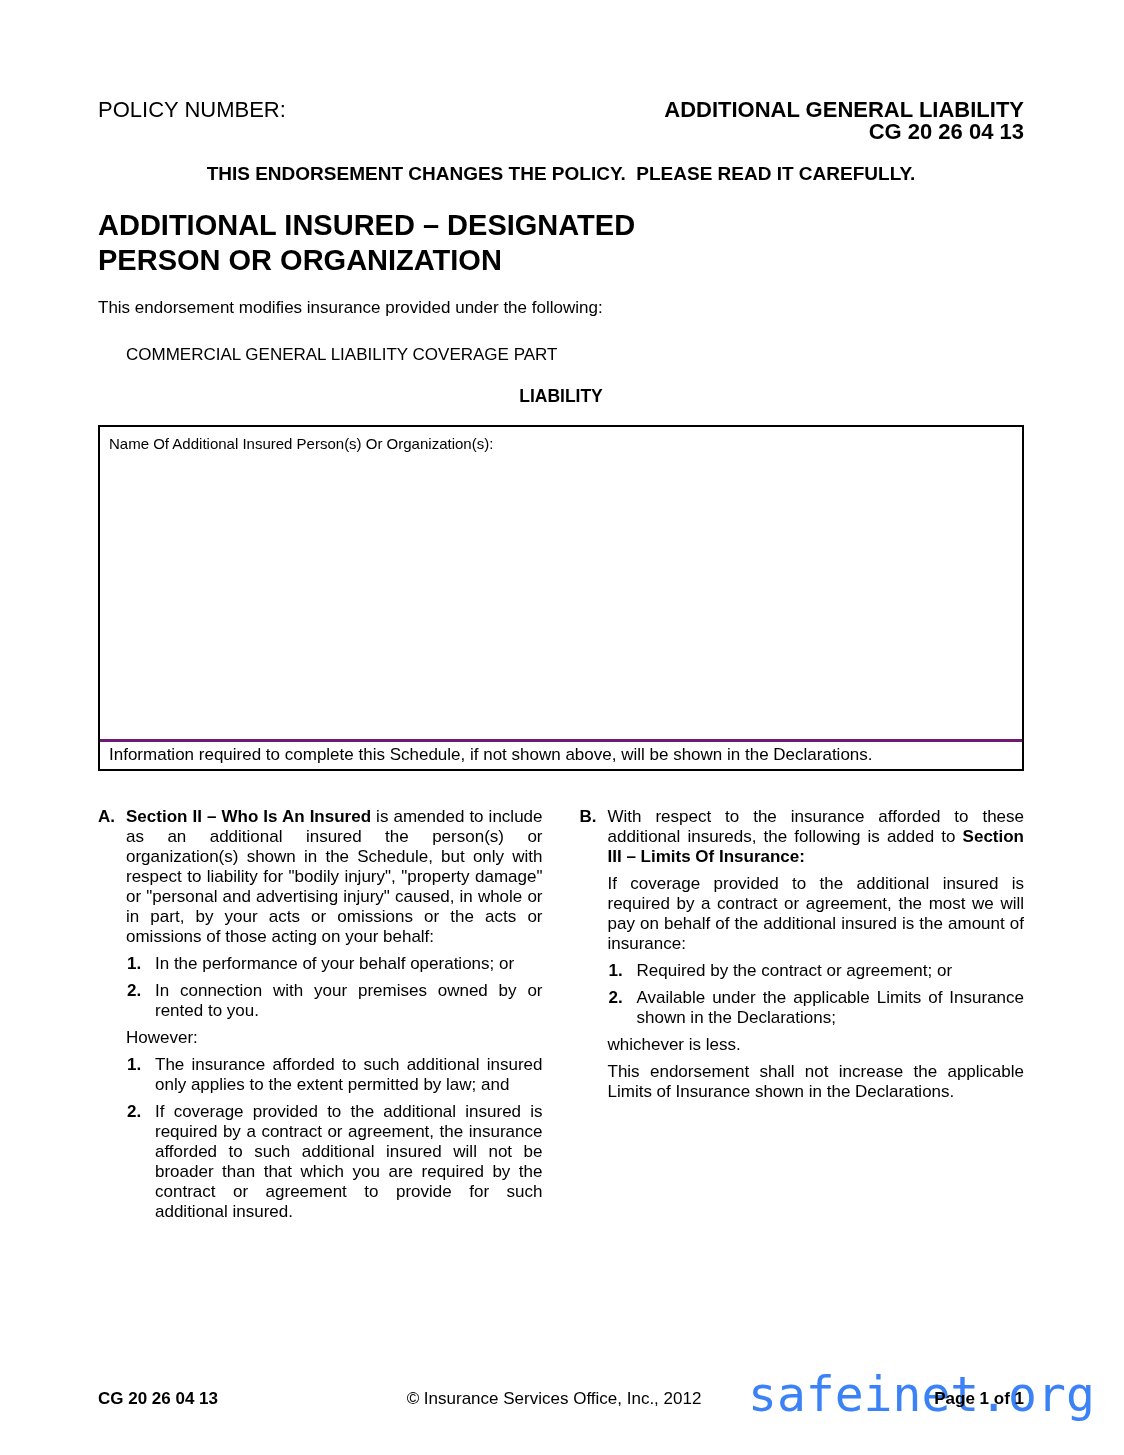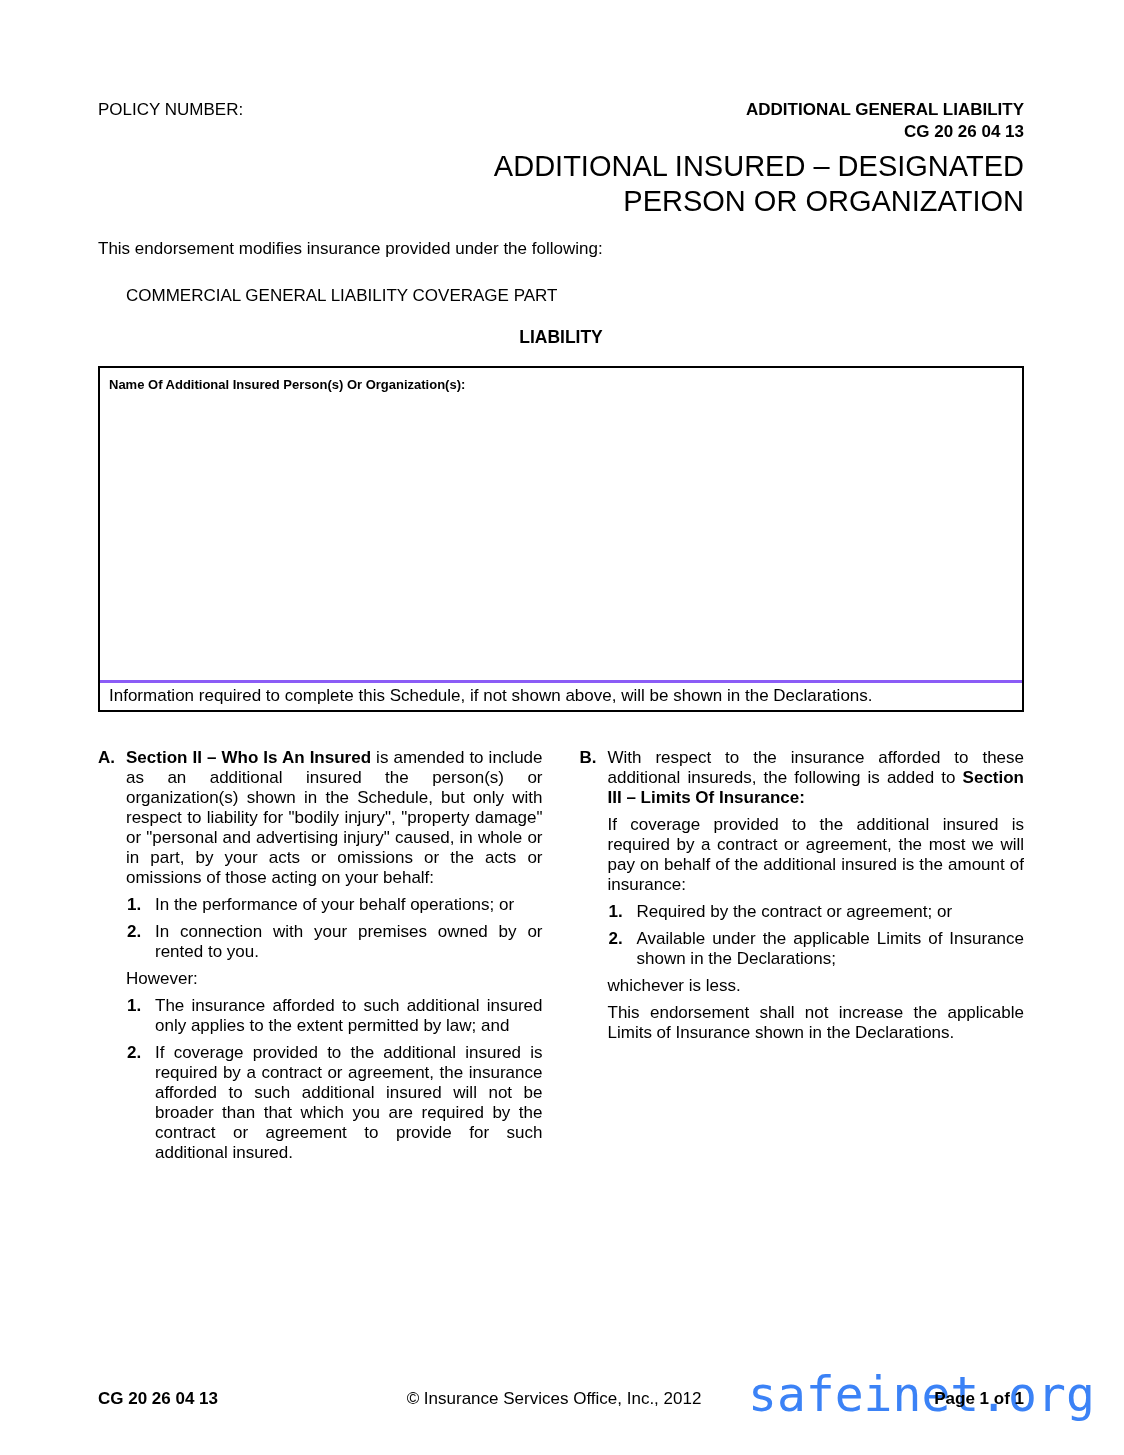--- a/index.html
+++ b/index.html
@@ -8,29 +8,29 @@
     position:relative;
     width:1124px; height:1455px;
     background:#ffffff;
     overflow:hidden;
     font-family:"Liberation Sans", sans-serif;
     color:#000;
   }
   .content {
     position:absolute; left:98px; top:99px; width:926px;
   }
-  .doc-header { display:flex; justify-content:space-between; align-items:flex-start; font-size:17px; line-height:22px; }
+  .doc-header { display:flex; justify-content:space-between; align-items:flex-start; font-size:22px; line-height:22px; }
   .doc-header-right { text-align:right; font-weight:bold; }
   .notice { margin-top:20px; text-align:center; font-weight:bold; font-size:19px; line-height:22px; white-space:pre-wrap; }
-  .main-title { margin-top:6px; text-align:right; font-weight:normal; font-size:29px; line-height:35px; }
+  .main-title { margin-top:23px; text-align:left; font-weight:bold; font-size:29px; line-height:35px; }
   .modifies { margin-top:20px; font-size:17px; line-height:20px; }
   .coverage { margin-top:27px; padding-left:28px; font-size:17px; line-height:20px; }
   .schedule-heading { margin-top:21px; text-align:center; font-weight:bold; font-size:17.5px; line-height:21px; }
   .schedule-box { margin-top:18px; border:2px solid #000; }
-  .schedule-main { height:315px; padding:7px 9px; font-weight:bold; font-size:13px; line-height:20px; border-bottom:3px solid #8b5cf6; }
+  .schedule-main { height:315px; padding:7px 9px; font-weight:normal; font-size:15px; line-height:20px; border-bottom:3px solid #701a75; }
   .schedule-note-row { padding:3px 9px 4px 9px; font-size:17px; line-height:20px; }
   .columns { margin-top:36px; display:flex; }
   .col { width:446px; font-size:17px; line-height:20px; text-align:justify; }
   .col-a { margin-right:37px; }
   .para { position:relative; padding-left:28px; margin-bottom:7px; }
   .para .marker { position:absolute; left:0; top:0; font-weight:bold; }
   .b { font-weight:bold;margin-top:16px; }
   .list-item { position:relative; padding-left:57px; margin-bottom:7px; }
   .list-item .num { position:absolute; left:29px; top:0; font-weight:bold; }
   .plain-indent { padding-left:28px; margin-bottom:7px; }
@@ -51,20 +51,21 @@
   <div class="content">
 
     <div class="doc-header">
       <div>POLICY NUMBER:</div>
       <div class="doc-header-right">
         <div>ADDITIONAL GENERAL LIABILITY</div>
         <div>CG 20 26 04 13</div>
       </div>
     </div>
 
+    <div class="notice">THIS ENDORSEMENT CHANGES THE POLICY.&nbsp; PLEASE READ IT CAREFULLY.</div>
 
     <div class="main-title">
       <div>ADDITIONAL INSURED – DESIGNATED</div>
       <div>PERSON OR ORGANIZATION</div>
     </div>
 
     <div class="modifies">This endorsement modifies insurance provided under the following:</div>
 
     <div class="coverage">COMMERCIAL GENERAL LIABILITY COVERAGE PART</div>
 

